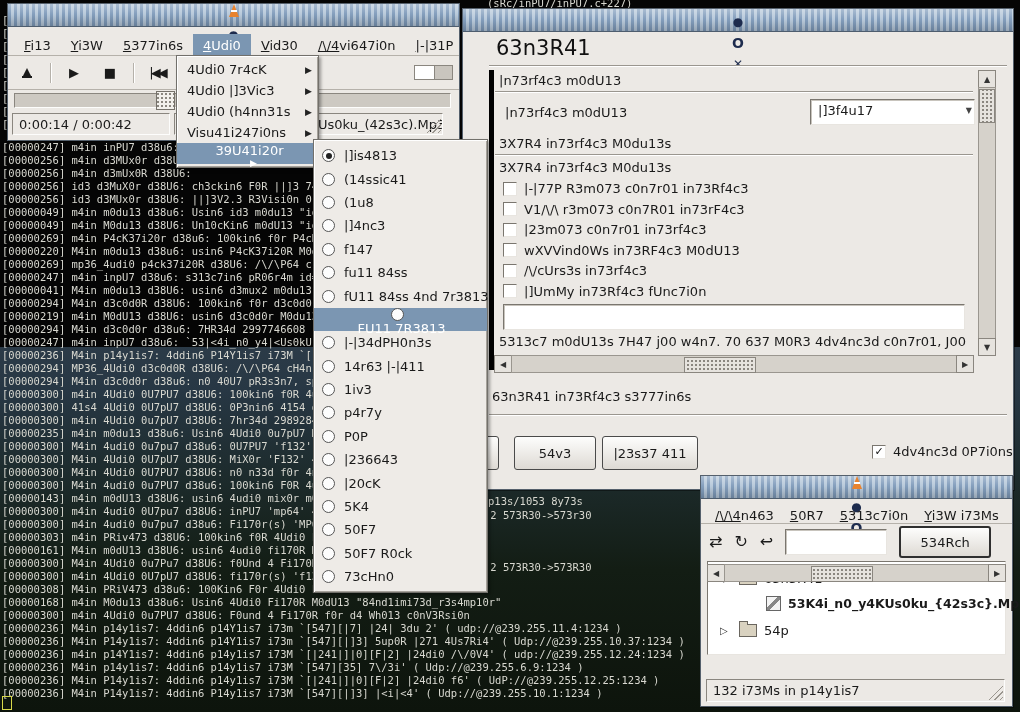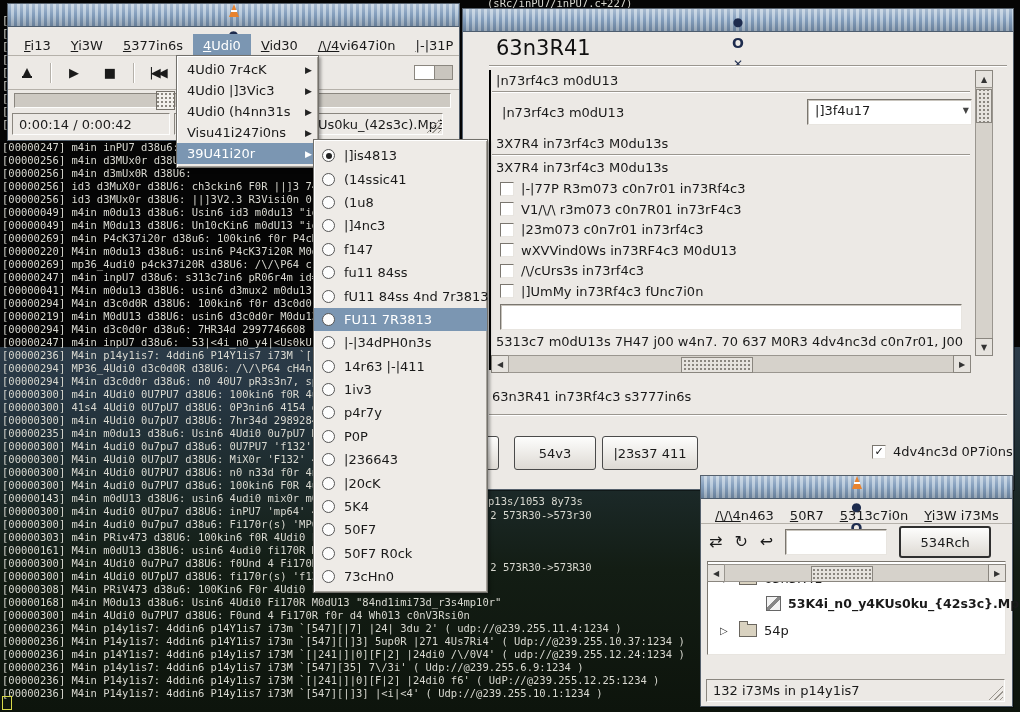--- a/index.html
+++ b/index.html
@@ -33,21 +33,21 @@
   .mbar-item{padding:4px 10px;white-space:nowrap;margin-top:8px;}
   .mbar-item::first-letter{text-decoration:underline;}
   .mbar-item.active{background:#7b96b2;color:#fff;}
 
   
   .popup{position:absolute;background:#eeebe7;border:1px solid #72706b;
     box-shadow:inset 1px 1px 0 #fff,inset -1px -1px 0 #a5a19a,2px 2px 3px rgba(0,0,0,.35);z-index:9;}
   .popup .mi{display:flex;align-items:center;height:21px;padding:0 6px 0 10px;white-space:nowrap;}
   .popup .mi .lbl{flex:1;}
   .popup .mi .sub{font-size:9px;color:#222;margin-left:8px;}
-  .popup .mi.active{background:#7b96b2;color:#fff;}
+  .popup .mi.active{background:#7b96b2;color:#fff;flex-direction:column;}
   .popup .mi.active .sub{color:#fff;}
   .eq .mi{height:23.4px;padding-left:8px;}
   .radio{width:11px;height:11px;border-radius:50%;border:1px solid #555;background:#fdfdfd;margin-right:9px;position:relative;flex:none;}
   .radio.sel:after{content:"";position:absolute;left:2.5px;top:2.5px;width:6px;height:6px;border-radius:50%;background:#222;}
 
   
   .inset{background:#ece9e5;border:1px solid;border-color:#8a867f #fdfdfc #fdfdfc #8a867f;}
   .field{background:#fff;border:1px solid;border-color:#7a766f #e8e5e0 #e8e5e0 #7a766f;box-shadow:inset 1px 1px 0 #c8c4bd;}
 
   
@@ -342,21 +342,21 @@
     <div class="titlebar">
       <span class="title-text"></span>
       <span class="tb-btn">●︎</span>
       <span class="tb-btn" style="font-size:14px;">O</span>
       <span class="tb-btn">✕</span>
     </div>
     <div style="position:relative;height:456px;">
       <div style="position:absolute;left:33px;top:4px;font-size:21px;color:#111;">63n3R41</div>
       <div class="sect-line" style="position:absolute;left:26px;top:33px;width:518px;"></div>
 
-      <div style="position:absolute;left:26px;top:38px;width:518px;height:300px;border-left:2px solid #000000;">
+      <div style="position:absolute;left:26px;top:38px;width:518px;height:300px;border-left:5px solid #000000;">
         <span style="position:absolute;left:5px;top:3px;">|n73rf4c3 m0dU13</span>
         <div class="sect-line" style="position:absolute;left:1px;top:21px;width:478px;"></div>
 
         <span style="position:absolute;left:11px;top:35px;">|n73rf4c3 m0dU13</span>
         <div class="field" style="position:absolute;left:316px;top:29px;width:163px;height:24px;">
           <span style="position:absolute;left:7px;top:3px;">|]3f4u17</span>
           <span style="position:absolute;right:2px;top:6px;font-size:8px;color:#444;">▼</span>
         </div>
 
         <span style="position:absolute;left:5px;top:66px;">3X7R4 in73rf4c3 M0du13s</span>

